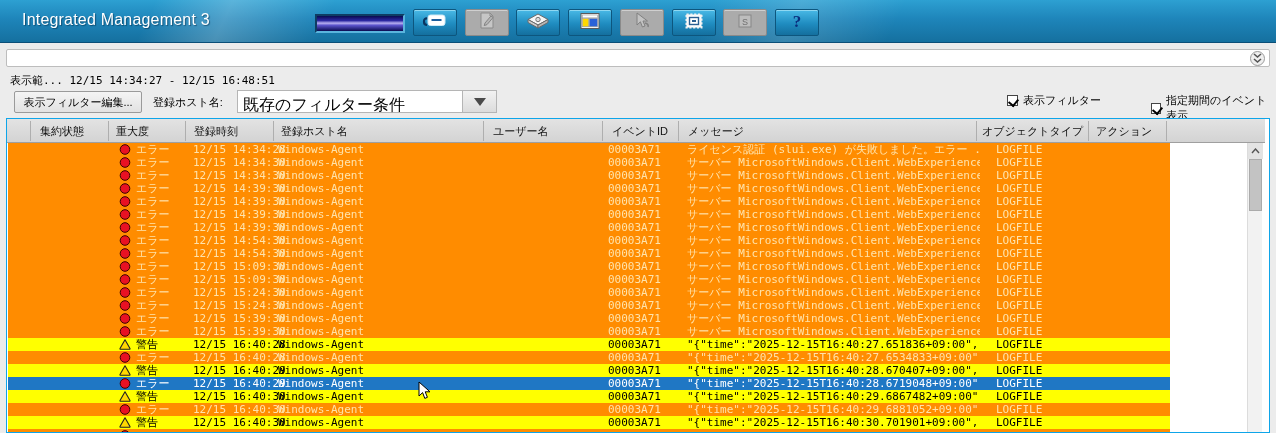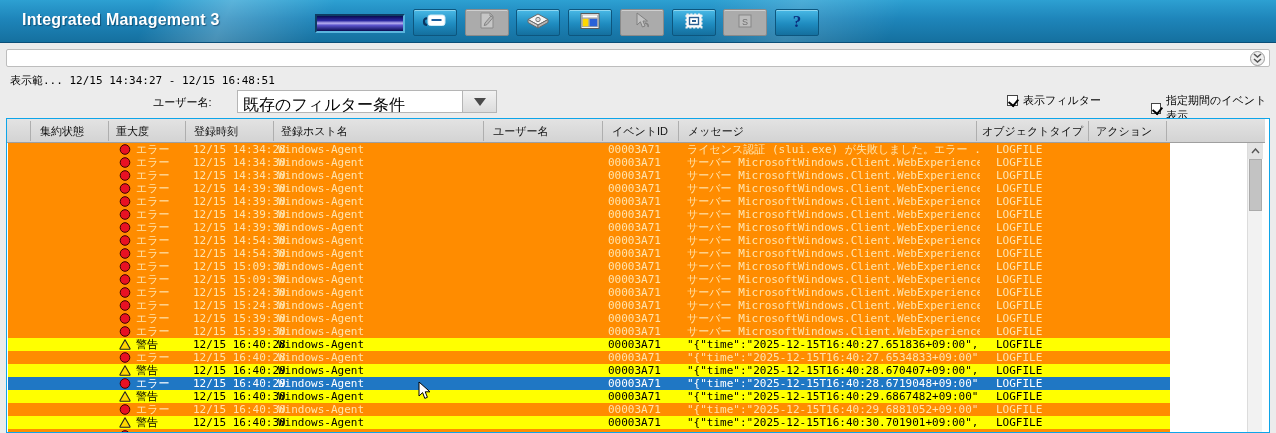--- a/index.html
+++ b/index.html
@@ -5,21 +5,21 @@
   * { margin:0; padding:0; box-sizing:border-box; }
   html,body { width:1276px; height:433px; overflow:hidden; }
   body { font-family:"Liberation Sans", sans-serif; background:#ececec; position:relative; }
   #window { position:absolute; left:0; top:0; width:1276px; height:433px; background:#ececec; overflow:hidden; }
 
   
   #titlebar { position:absolute; left:0; top:0; width:1276px; height:43px;
     background:linear-gradient(180deg,#2da0d2 0%, #1e85ba 45%, #15709f 100%); border-bottom:1px solid #0b4f78; }
   #titlebar:before { content:""; position:absolute; inset:0;
     background:linear-gradient(115deg, rgba(255,255,255,0) 12%, rgba(255,255,255,.22) 18%, rgba(255,255,255,0) 26%, rgba(255,255,255,0) 55%, rgba(255,255,255,.15) 62%, rgba(255,255,255,0) 70%); }
-  #app-title { position:absolute; left:22px; top:11px; color:#ffffff; font-size:16px; font-weight:bold;
+  #app-title { position:absolute; left:22px; top:11px; color:#ffffff; font-size:16px; font-weight:normal;
     text-shadow:1px 1px 1px rgba(0,40,70,.55); letter-spacing:.2px; }
   #progress { position:absolute; left:315px; top:14px; width:90px; height:19px;
     border:2px solid #0e3c62; border-right-color:#5ab4dd; border-bottom-color:#5ab4dd;
     background:linear-gradient(180deg,#0a0a50 0%, #2b27a0 30%, #b8b0f0 48%, #5c54cc 62%, #0a0a50 100%); }
   .tb-btn { position:absolute; top:9px; width:44px; height:27px; border-radius:2px;
     display:flex; align-items:center; justify-content:center; }
   .tb-btn.on { background:linear-gradient(180deg,#49b9e6 0%, #1f8cc0 55%, #146f9e 100%);
     border:1px solid #0d567e; box-shadow:inset 0 1px 0 #8fd8f2; }
   .tb-btn.off { background:#ababab; border:1px solid #8a8a8a; box-shadow:inset 0 1px 0 #cfcfcf; }
 
@@ -145,21 +145,22 @@
       <svg width="9" height="11" viewBox="0 0 9 11">
         <polyline points="1,1 4.5,4 8,1" fill="none" stroke="#555" stroke-width="1.6"></polyline>
         <polyline points="1,6 4.5,9 8,6" fill="none" stroke="#555" stroke-width="1.6"></polyline>
       </svg>
     </div>
   </div>
 
   <div id="range-label">表示範... 12/15 14:34:27 - 12/15 16:48:51</div>
 
   <div id="filter-row">
-    <span id="filter-name-label">ユーザー名:</span>
+    <div id="filter-edit-btn">表示フィルター編集...</div>
+    <span id="filter-name-label">登録ホスト名:</span>
     <div id="filter-combo">
       <span id="filter-combo-value">既存のフィルター条件</span>
       <div id="filter-combo-btn">
         <span class="dn-arrow"></span>
       </div>
     </div>
     <div id="checkboxes">
         <label class="chk" style="left: 1007px;">
           <span class="box"></span>
           <span>表示フィルター</span>

